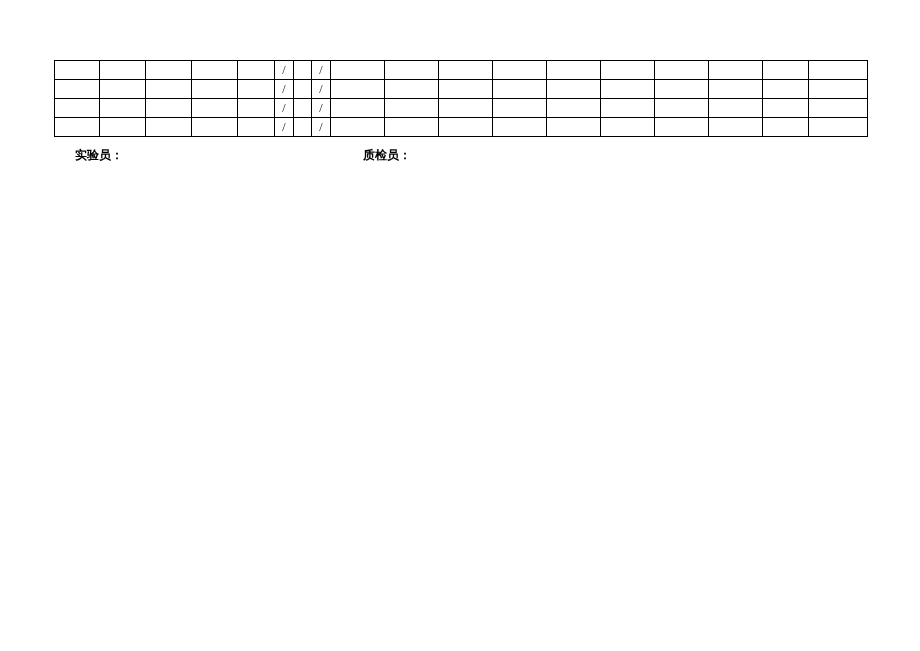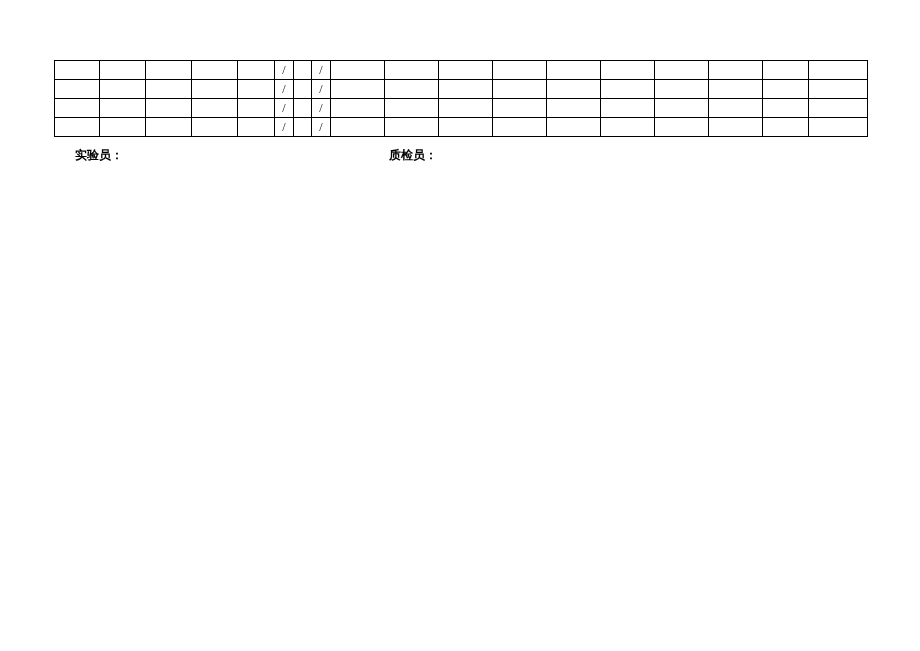--- a/index.html
+++ b/index.html
@@ -61,21 +61,20 @@
       font-weight: bold;
     }
     .label-left {
       position: absolute;
       left: 12px;
       margin-left: 9px;
     }
     .label-right {
       position: absolute;
       left: 309px;
-      margin-left: 26px;
     }
   </style>
 </head>
 <body>
 
 <div class="table-container">
   <table>
     <tbody>
       <tr>
         <td class="col-1"></td>

